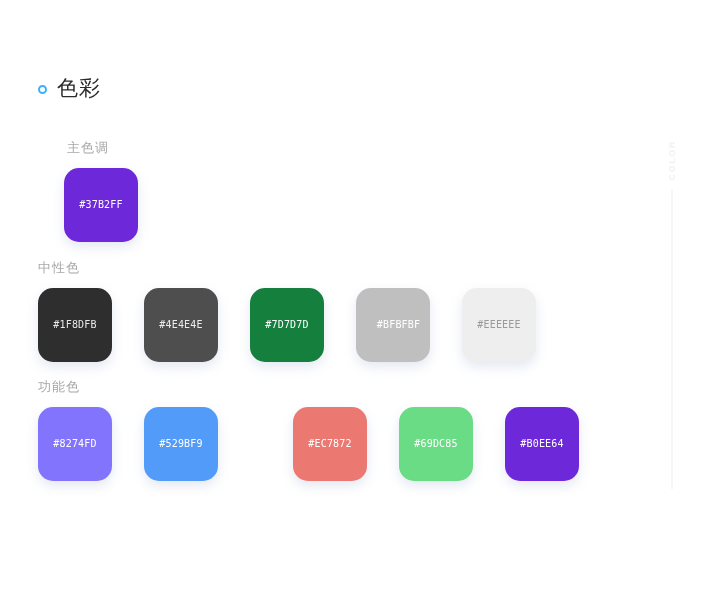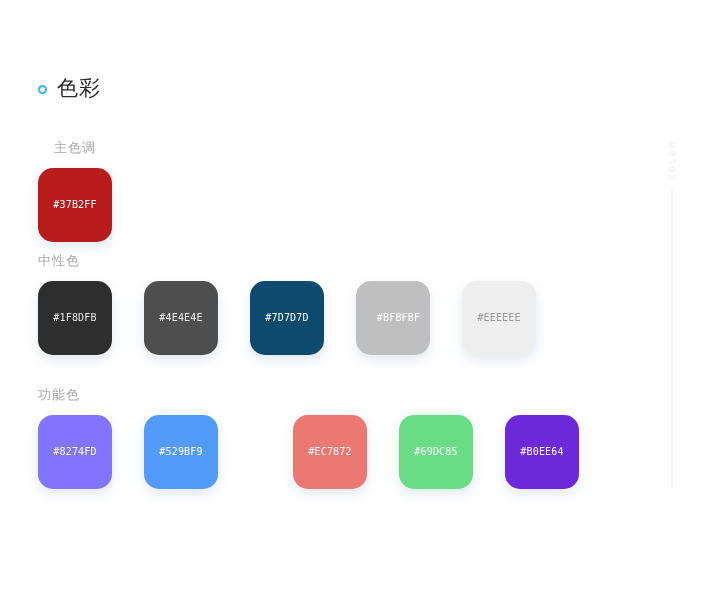--- a/index.html
+++ b/index.html
@@ -45,22 +45,22 @@
     letter-spacing: 1px;
     font-weight: 400;
   }
 
   
   .section {
     position: absolute;
     left: 38px;
   }
   .section-primary   { top: 139px; text-align: center; }
-  .section-neutral   { top: 252px; }
-  .section-functional{ top: 386px; }
+  .section-neutral   { top: 259px; }
+  .section-functional{ top: 378px; }
 
   .section-label {
     font-size: 13px;
     line-height: 18px;
     color: #a8a8a8;
     letter-spacing: 1px;
     font-weight: 400;
     margin: 0 0 11px 0;
   }
 
@@ -121,36 +121,36 @@
 <div class="page">
 
   <div class="page-heading">
     <span class="ring-icon" style="border-color: rgb(55, 178, 255);"></span>
     <span class="page-title">色彩</span>
   </div>
 
   <div class="section section-primary">
     <div class="section-label">主色调</div>
     <div class="swatch-row">
-      <div class="swatch" style="background: #b91c1c;">
+      <div class="swatch" style="background: #6d28d9; margin-left: 26px;">
         <span class="swatch-label" style="color: rgb(255, 255, 255);">#37B2FF</span>
       </div>
     </div>
   </div>
 
   <div class="section section-neutral">
     <div class="section-label">中性色</div>
     <div class="swatch-row">
       <div class="swatch" style="background: rgb(46, 46, 46);">
         <span class="swatch-label" style="color: rgb(232, 232, 232);">#1F8DFB</span>
       </div>
       <div class="swatch" style="background: rgb(78, 78, 78);">
         <span class="swatch-label" style="color: rgb(236, 236, 236);">#4E4E4E</span>
       </div>
-      <div class="swatch" style="background: #0c4a6e;">
+      <div class="swatch" style="background: #15803d;">
         <span class="swatch-label" style="color: rgb(255, 255, 255);">#7D7D7D</span>
       </div>
       <div class="swatch" style="background: rgb(191, 191, 191);">
         <span class="swatch-label" style="color: rgb(255, 255, 255); margin-left: 11px;">#BFBFBF</span>
       </div>
       <div class="swatch" style="background: rgb(238, 238, 238);">
         <span class="swatch-label" style="color: rgb(154, 154, 154);">#EEEEEE</span>
       </div>
     </div>
   </div>

